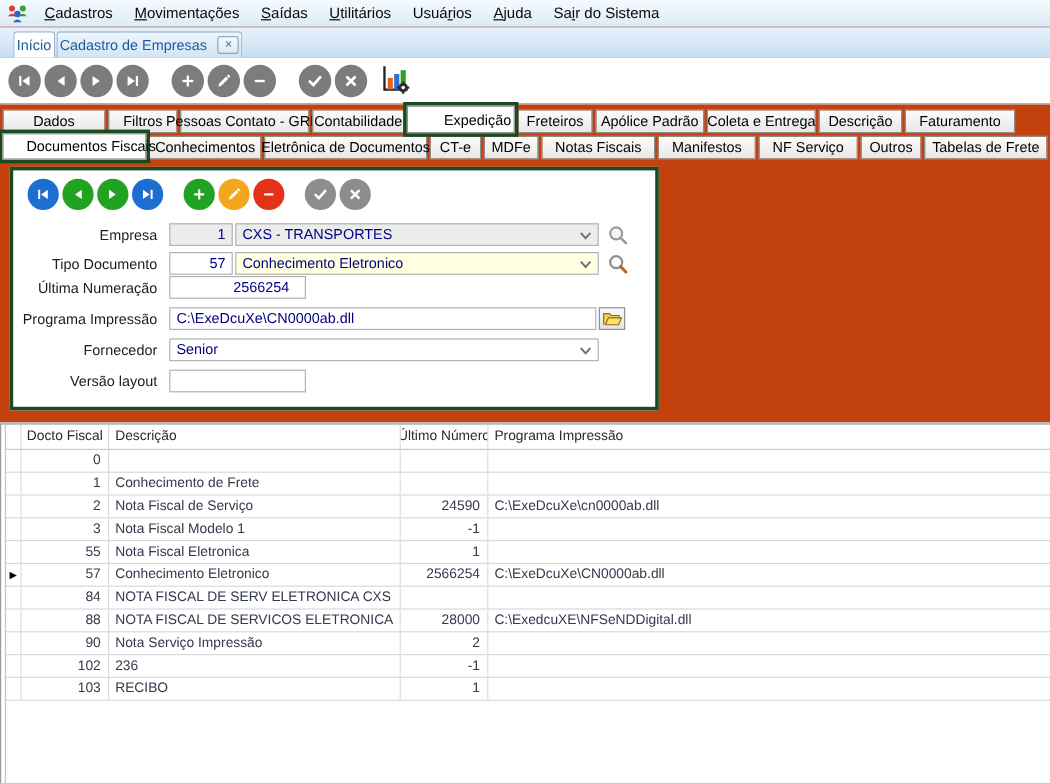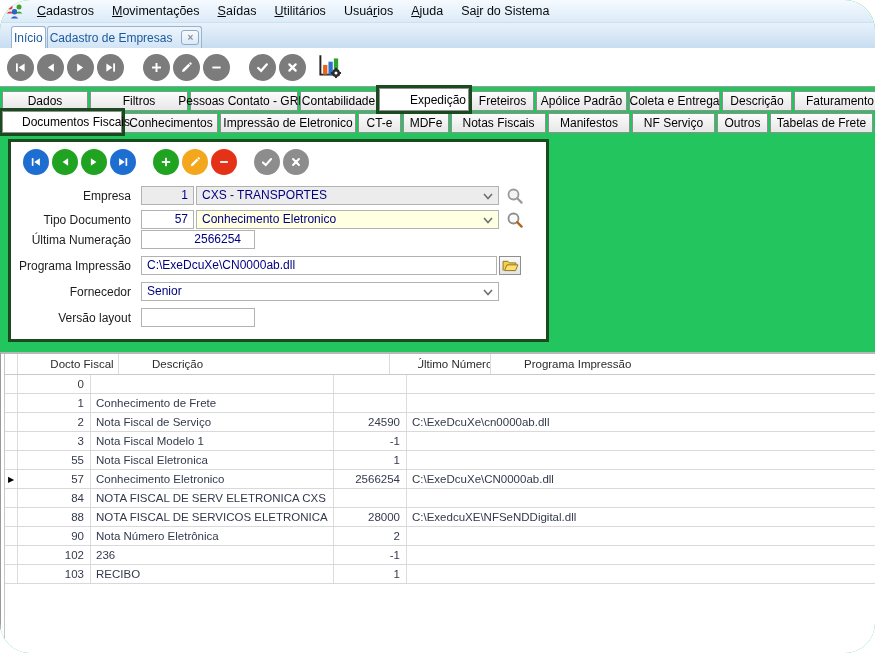--- a/index.html
+++ b/index.html
@@ -1,17 +1,17 @@
 <!DOCTYPE html>
 <html><head>
 <meta charset="utf-8">
 <style>
   html,body{margin:0;padding:0;background:#fff;}
-  .root{position:relative;width:875px;height:653px;background:#22c55e;overflow:hidden;
-        font-family:"Liberation Sans",sans-serif;border-radius:30px;}
+  .root{position:relative;width:875px;height:653px;background:#c2410c;overflow:hidden;
+        font-family:"Liberation Sans",sans-serif;}
 
   
   .menubar{position:absolute;left:0;top:0;width:100%;height:23px;box-sizing:border-box;
            display:flex;align-items:center;padding-left:3px;
            background:linear-gradient(#f5fafe,#dcebf9);border-bottom:1px solid #cfe0f0;}
   .logo{margin:0 4px 0 2px;flex:none;}
   .mi{font-size:12.5px;color:#0a0a0a;padding:2px 9px;white-space:nowrap;cursor:default;}
   .mi .u{text-decoration:underline;}
 
   
@@ -71,21 +71,21 @@
   .mag{margin-left:7px;align-self:center;cursor:pointer;}
   .folderbtn{width:22px;height:19px;margin-left:2px;box-sizing:border-box;border:1px solid #8f8f8f;
              background:linear-gradient(#fafafa,#e3e3e3);padding:0;display:flex;align-items:center;
              justify-content:center;cursor:pointer;}
 
   
   .grid{position:absolute;left:0;top:352px;width:875px;bottom:0;box-sizing:border-box;
         border-top:2px solid #b7b7b7;border-left:1px solid #999;
         font-size:11.5px;color:#333a4d;background:#fff;}
   .leftline{position:absolute;left:3px;top:0;bottom:0;width:1px;background:#c6c6c6;}
-  .ghead{display:flex;height:20px;border-bottom:1px solid #c9c9c9;color:#2b2b2b;margin-left:4px;gap:28px;}
+  .ghead{display:flex;height:20px;border-bottom:1px solid #c9c9c9;color:#2b2b2b;margin-left:4px;}
   .grow{display:flex;height:19px;box-sizing:border-box;border-bottom:1px solid #d9d9d9;margin-left:4px;}
   .gc{box-sizing:border-box;border-right:1px solid #dcdcdc;display:flex;align-items:center;
       overflow:hidden;white-space:nowrap;}
   .c0{width:13px;flex:none;justify-content:center;font-size:8px;color:#000;}
   .c1{width:73px;flex:none;justify-content:flex-end;padding-right:6px;}
   .c2{width:243px;flex:none;padding-left:5px;}
   .c3{width:73px;flex:none;justify-content:flex-end;padding-right:6px;}
   .c4{flex:1;padding-left:5px;border-right:none;}
   .hc{justify-content:center;padding:0;}
   .hl2{justify-content:flex-start;padding-left:5px;}
@@ -187,21 +187,21 @@
         <circle cx="19.5" cy="19.5" r="3.6" fill="#2b2b2b"></circle>
         <circle cx="19.5" cy="19.5" r="1.4" fill="#fff"></circle>
       </svg>
     </button>
   </div>
 
   <div class="tabsrow row1">
     <div class="tab" style="width:86px">
         <span>Dados</span>
       </div>
-    <div class="tab" style="width:98px">
+    <div class="tab" style="width:58px">
         <span>Filtros</span>
       </div>
     <div class="tab" style="width:108px">
         <span>Pessoas Contato - GRIS</span>
       </div>
     <div class="tab" style="width:77px">
         <span>Contabilidade</span>
       </div>
     <div class="tab on" style="width:90px">
         <span>Expedição</span>
@@ -224,21 +224,21 @@
   </div>
 
   <div class="tabsrow row2">
     <div class="tab on" style="width:120px">
         <span>Documentos Fiscais</span>
       </div>
     <div class="tab" style="width:94px">
         <span>Conhecimentos</span>
       </div>
     <div class="tab" style="width:136px">
-        <span>Impressão de Eletronico</span>
+        <span>Eletrônica de Documentos</span>
       </div>
     <div class="tab" style="width:43px">
         <span>CT-e</span>
       </div>
     <div class="tab" style="width:46px">
         <span>MDFe</span>
       </div>
     <div class="tab" style="width:95px">
         <span>Notas Fiscais</span>
       </div>
@@ -434,21 +434,21 @@
     <div class="grow">
       <div class="gc c0"></div>
       <div class="gc c1">88</div>
       <div class="gc c2">NOTA FISCAL DE SERVICOS ELETRONICA</div>
       <div class="gc c3">28000</div>
       <div class="gc c4">C:\ExedcuXE\NFSeNDDigital.dll</div>
     </div>
     <div class="grow">
       <div class="gc c0"></div>
       <div class="gc c1">90</div>
-      <div class="gc c2">Nota Número Eletrônica</div>
+      <div class="gc c2">Nota Serviço Impressão</div>
       <div class="gc c3">2</div>
       <div class="gc c4"></div>
     </div>
     <div class="grow">
       <div class="gc c0"></div>
       <div class="gc c1">102</div>
       <div class="gc c2">236</div>
       <div class="gc c3">-1</div>
       <div class="gc c4"></div>
     </div>

